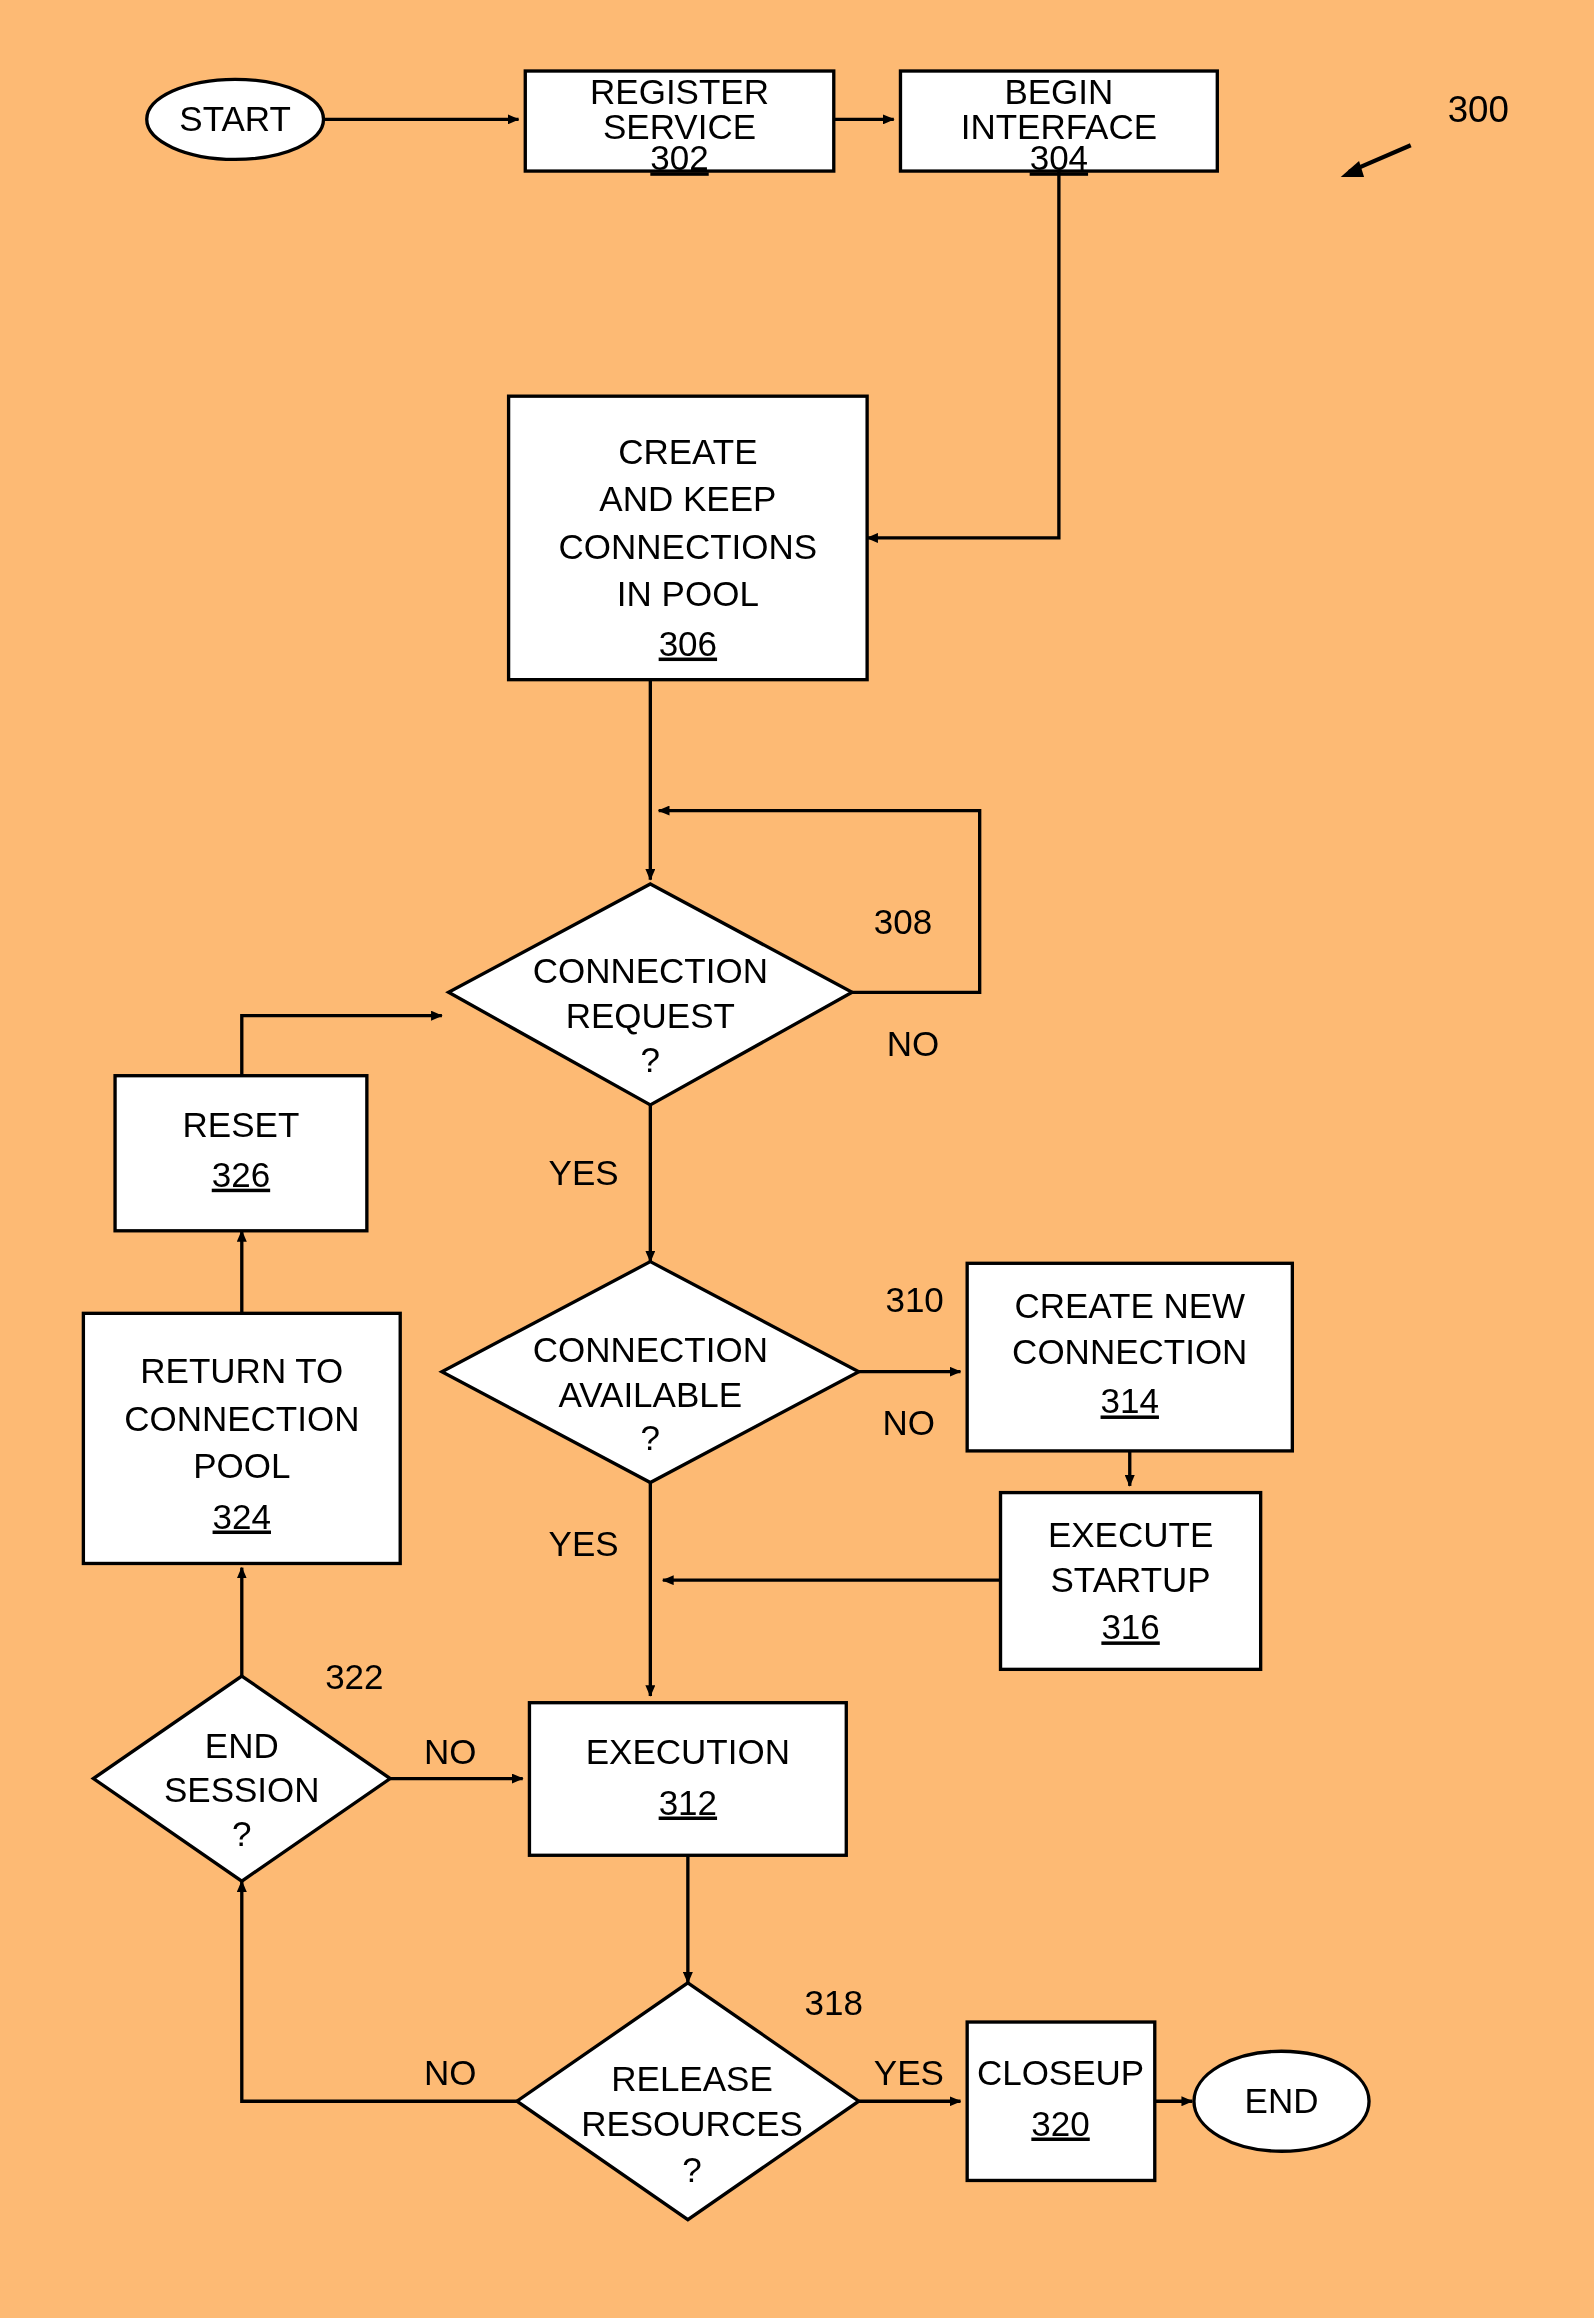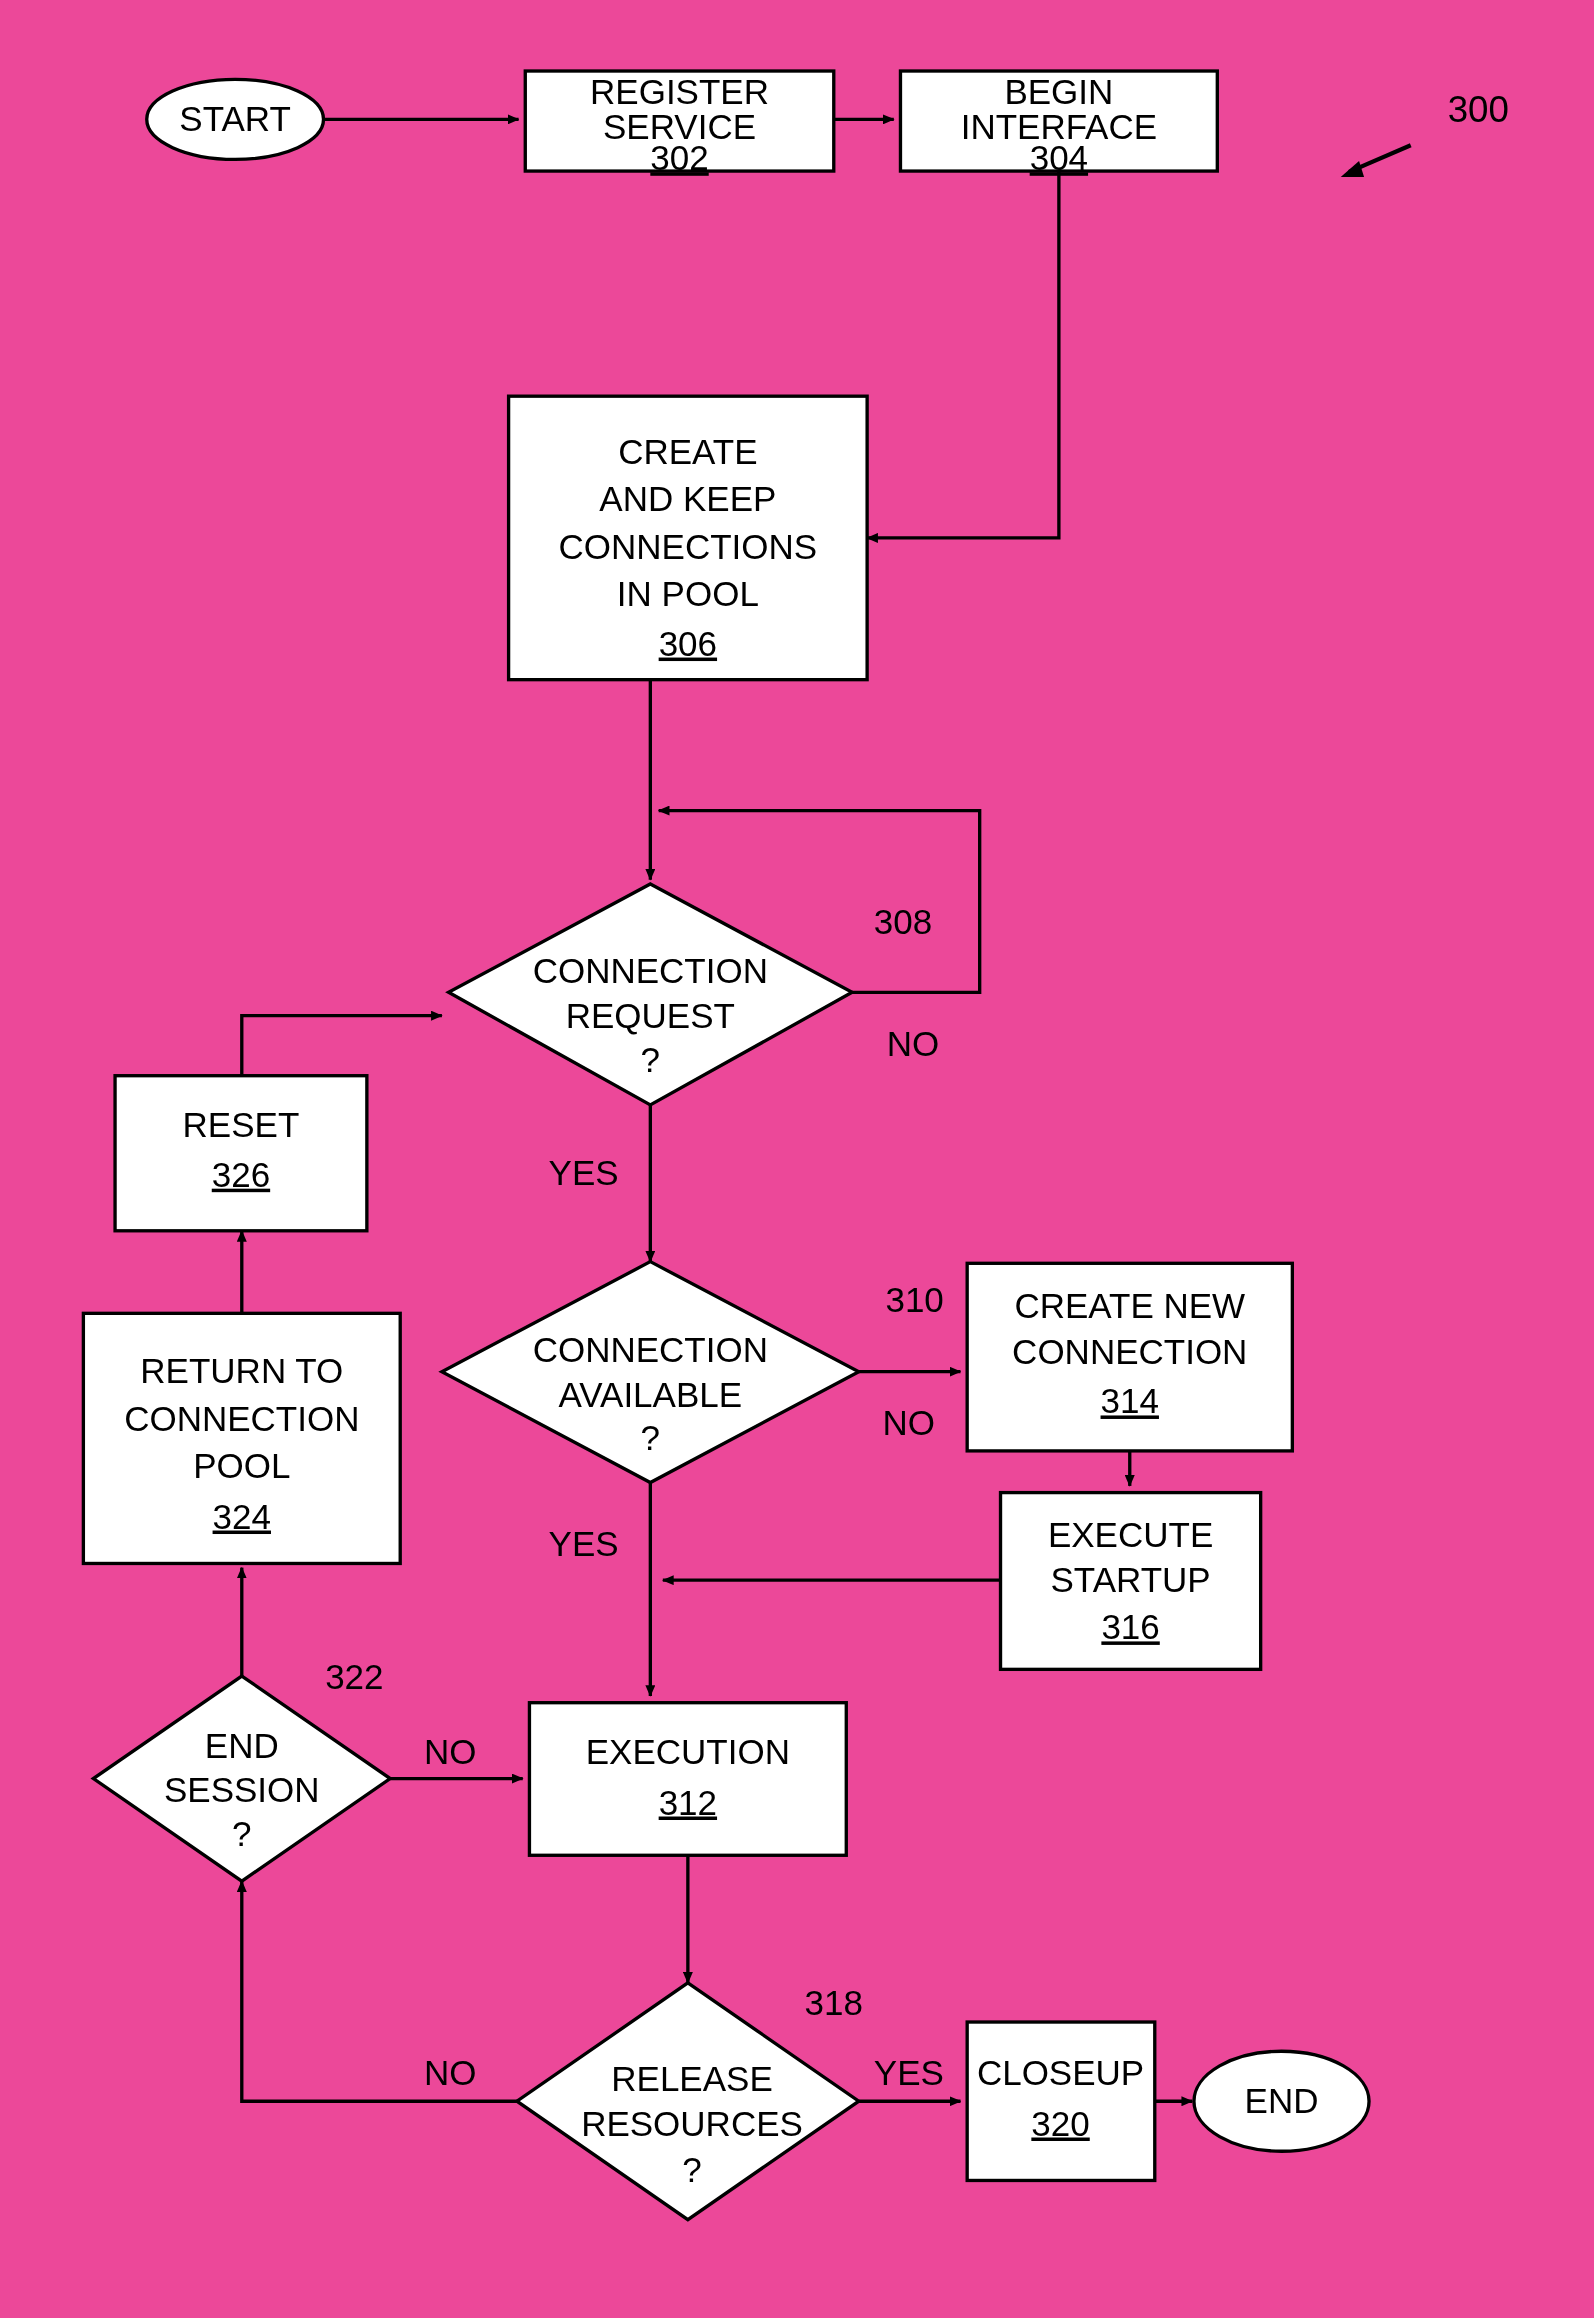--- a/index.html
+++ b/index.html
@@ -4,21 +4,21 @@
 <style>
   html, body {
     margin: 0;
     padding: 0;
     background: #ffffff;
   }
   #page {
     position: relative;
     width: 1595px;
     height: 2319px;
-    background: #ec4899;
+    background: #fdba74;
     font-family: "Liberation Sans", sans-serif;
     overflow: hidden;
   }
   #flow {
     display: block;
     width: 1595px;
     height: 2319px;
   }
   .node-text {
     font-family: "Liberation Sans", sans-serif;

